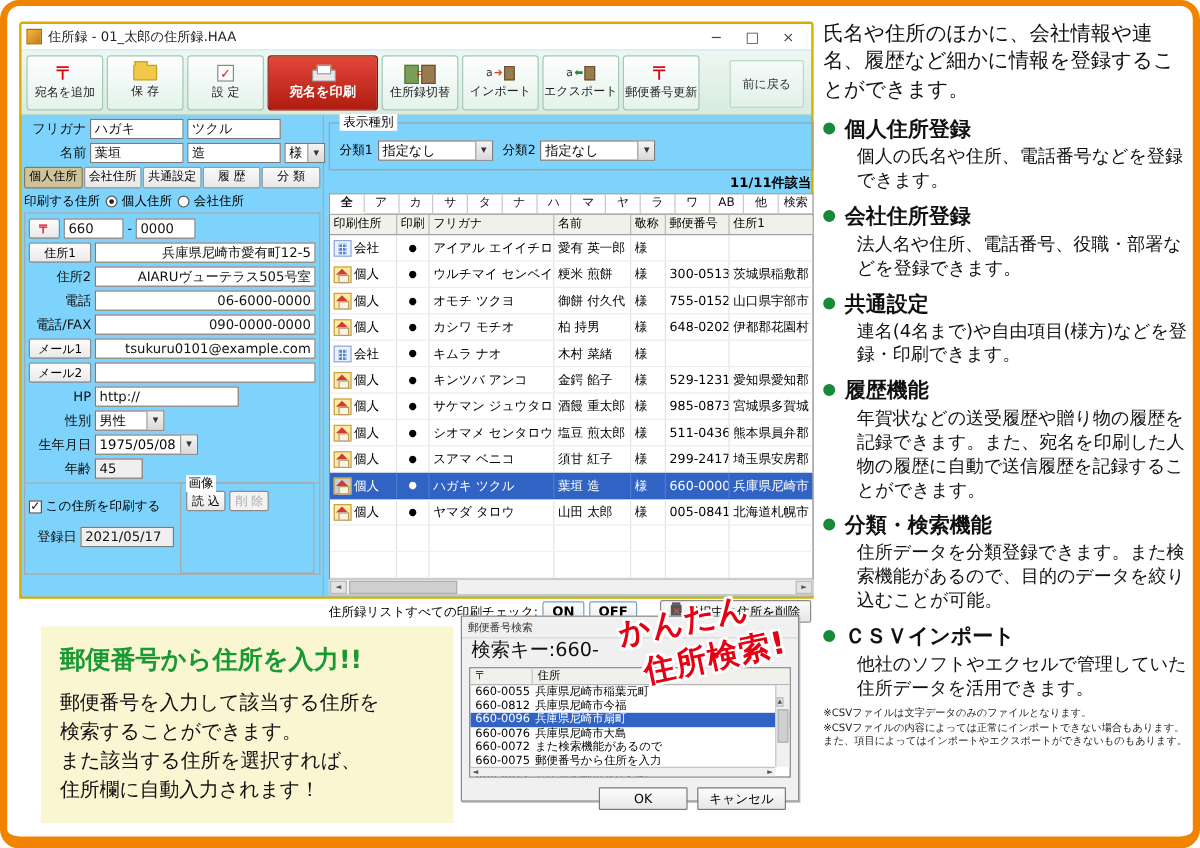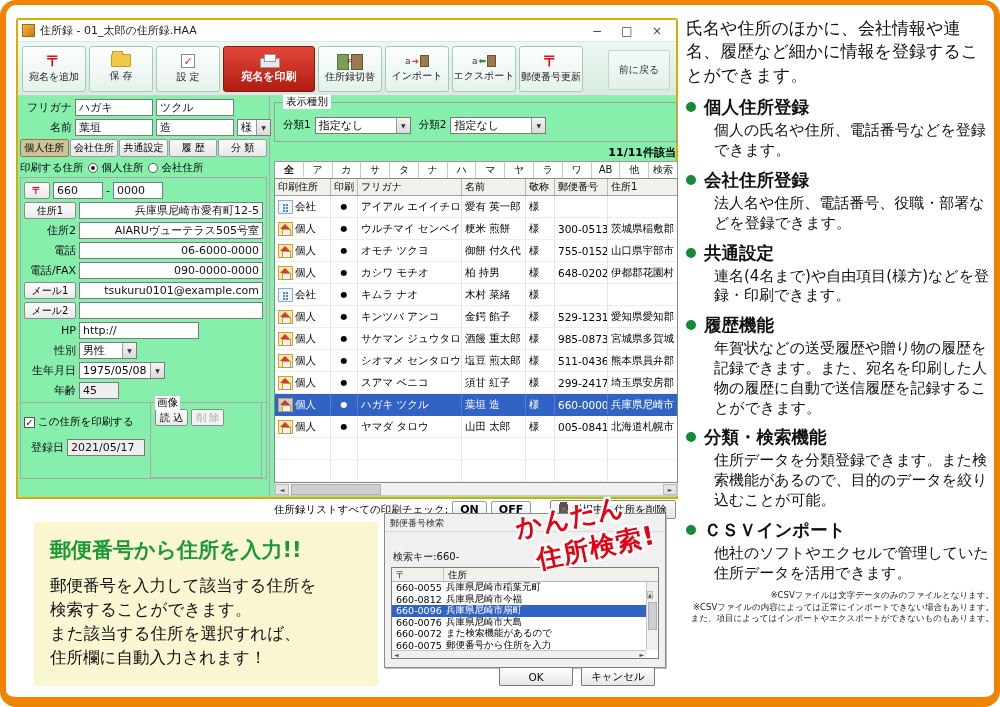--- a/index.html
+++ b/index.html
@@ -1,20 +1,20 @@
 <!DOCTYPE html>
 <html><head>
 <meta charset="utf-8">
 <style>
   * { margin:0; padding:0; box-sizing:border-box; }
   html,body { width:1000px; height:707px; background:#fff; font-family:"DejaVu Sans","Liberation Sans",sans-serif; }
   .page { position:relative; width:1000px; height:707px; background:#fff; border:5px solid #F08300; border-width:5px 6px 10px 6px; border-radius:16px; overflow:hidden; }
 
   
-  .appwin { position:absolute; left:10px; top:13px; width:662px; height:481px; background:#86efac; border:2px solid #D9AC00; border-radius:3px 3px 0 0; }
+  .appwin { position:absolute; left:10px; top:13px; width:662px; height:481px; background:#7dd3fc; border:2px solid #D9AC00; border-radius:3px 3px 0 0; }
   .titlebar { height:22px; display:flex; align-items:center; padding:0 4px; background:#fff; border-bottom:1px solid #E4E4E4; }
   .appicon { width:13px; height:13px; background:linear-gradient(135deg,#F6B73C,#C77B17); border:1px solid #A56A10; margin-right:5px; }
   .title { font-size:11px; color:#222; flex:1; }
   .wbtn { width:30px; text-align:center; font-size:12px; color:#444; line-height:20px; }
   .toolbar { height:54px; background:linear-gradient(#EDF7F1,#D8EBE0); border-bottom:1px solid #B9D6C7; display:flex; align-items:center; gap:3px; padding:3px 4px; position:relative; }
   .tbtn { width:64px; height:46px; background:linear-gradient(#FDFFFE,#E4F2EB); border:1px solid #A7C9BA; border-radius:3px; display:flex; flex-direction:column; align-items:center; justify-content:center; gap:2px; }
   .tbtn .lbl { font-size:10px; color:#222; white-space:nowrap; }
   .tbtn.red { width:92px; background:linear-gradient(#E3473A,#B01C10); border:1px solid #8D150A; }
   .tbtn.red .lbl { color:#fff; font-weight:bold; font-size:11px; }
   .backbtn { position:absolute; right:6px; top:8px; width:62px; height:40px; background:linear-gradient(#F4FBF8,#E2F0E9); border:1px solid #BCD8CB; border-radius:2px; font-size:10px; color:#333; display:flex; align-items:center; justify-content:center; }
@@ -100,31 +100,31 @@
   .ico-trash::after { content:"×"; position:absolute; left:1.5px; top:0.5px; color:#F55; font-size:8px; line-height:9px; }
 
   
   .sidebar { position:absolute; left:680px; top:12px; width:308px; }
   .intro { font-size:17px; line-height:1.38; color:#111; margin-bottom:8px; }
   .feature { margin-bottom:7px; }
   .fhead { display:flex; align-items:center; gap:8px; }
   .bullet { width:9px; height:9px; border:5px solid #168A38; border-radius:50%; background:#fff; flex:none; }
   .ftitle { font-size:17.5px; font-weight:bold; color:#111; }
   .fdesc { font-size:15px; line-height:1.32; color:#111; margin:2px 0 0 28px; }
-  .notes { font-size:8.5px; color:#222; line-height:1.35; margin-top:4px;text-align:right; }
+  .notes { font-size:8.5px; color:#222; line-height:1.35; margin-top:4px; }
 
   
   .tipbox { position:absolute; left:28px; top:517px; width:344px; height:164px; background:#FAF6D2; padding:14px 16px; }
   .tiptitle { color:#1A9933; font-size:21px; font-weight:bold; margin-bottom:10px; white-space:nowrap; }
   .tipbody { font-size:16.5px; line-height:1.45; color:#111; white-space:pre-line; }
 
   
   .dialog { position:absolute; left:378px; top:508px; width:282px; height:155px; background:#F0F0F0; border:1px solid #898989; box-shadow:1px 1px 0 #BBB; }
   .dtitle { font-size:9px; color:#333; padding:3px 5px 1px 5px; }
-  .dkey { font-size:10px; color:#111; padding:18px 6px 3px 8px; border-top:1px solid #D9D9D9; }
+  .dkey { font-size:16px; color:#111; padding:0 6px 3px 8px; border-top:1px solid #D9D9D9; }
   .dlist { margin:0 6px; background:#fff; border:1px solid #7B7B7B; height:92px; position:relative; overflow:hidden; }
   .dhead { display:flex; height:14px; background:#F1F0EB; border-bottom:1px solid #B5B5B5; }
   .dh { font-size:9.5px; line-height:13px; padding:0 4px; border-right:1px solid #C5C5C5; }
   .dh1 { width:52px; flex:none; } .dh2 { flex:1; border-right:none; }
   .drow { display:flex; height:11.5px; align-items:center; }
   .dcell { font-size:9.5px; white-space:nowrap; }
   .dz { width:52px; flex:none; padding:0 4px; }
   .da { flex:1; padding:0 2px; }
   .drow.sel { background:#3163C5; color:#fff; }
   .vscroll { position:absolute; right:0; top:14px; bottom:8px; width:12px; background:#F0F0F0; border-left:1px solid #C5C5C5; }

